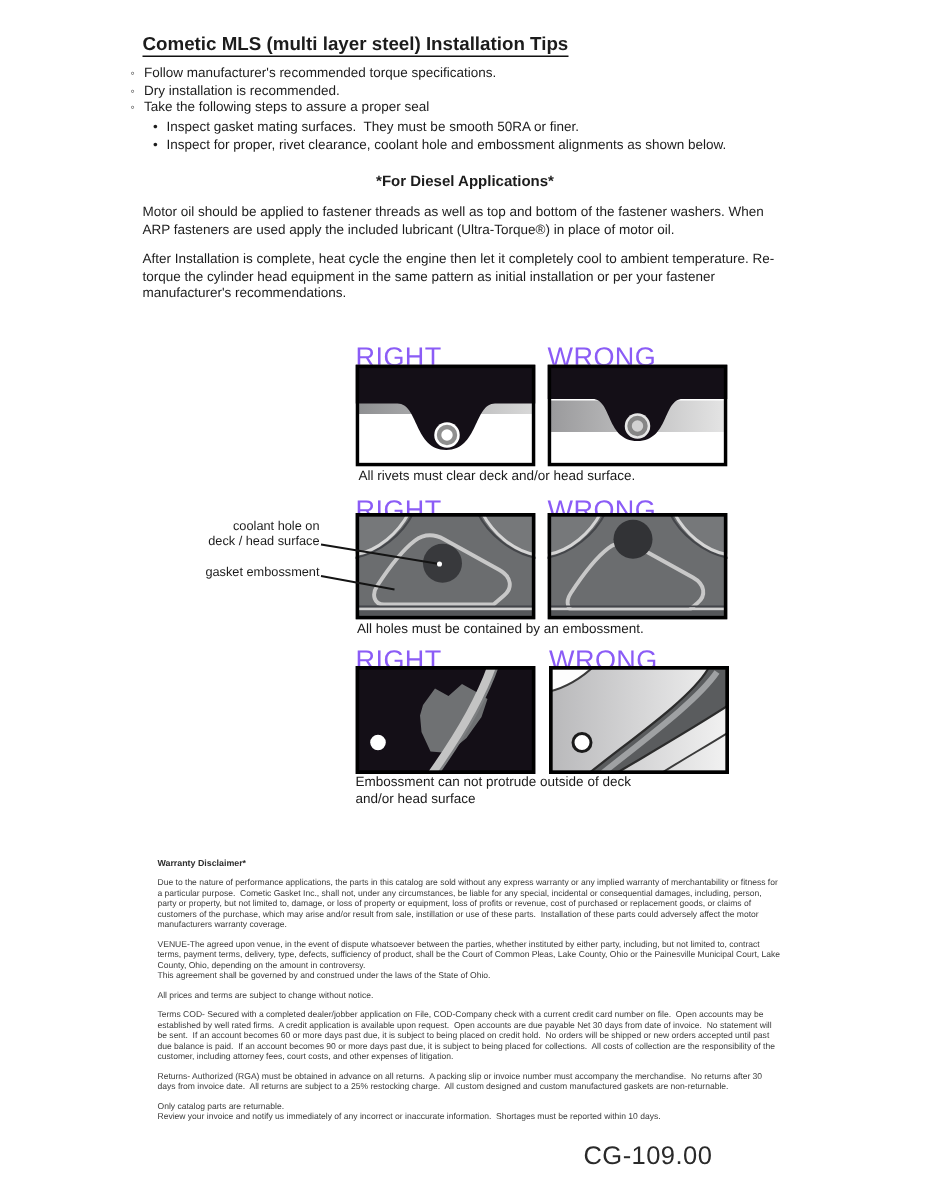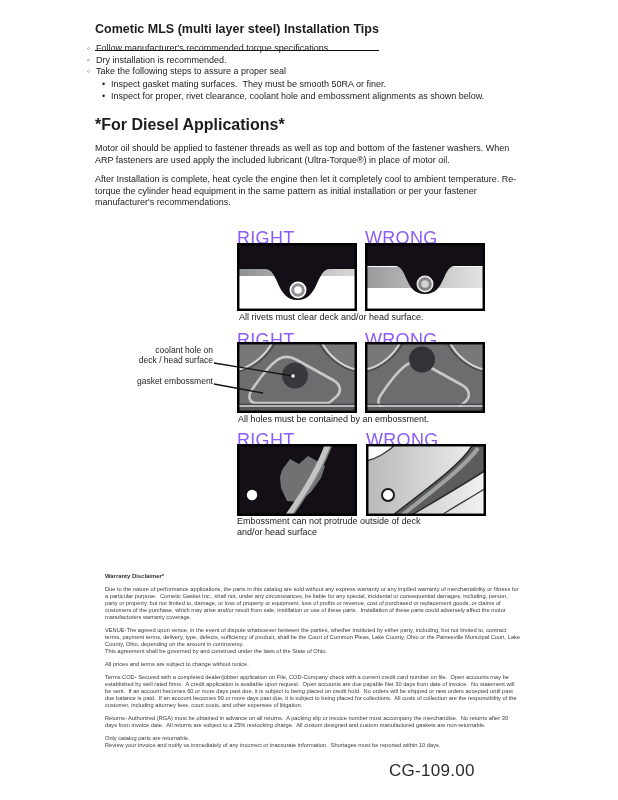--- a/index.html
+++ b/index.html
@@ -1,29 +1,29 @@
 <!DOCTYPE html>
 <html><head>
 <meta charset="utf-8">
 <style>
   html,body{margin:0;padding:0;background:#ffffff;}
   .page{position:relative;width:618px;height:800px;background:#ffffff;overflow:hidden;
         font-family:"Liberation Sans", sans-serif;color:#1c1c1c;}
   
   .title{position:absolute;left:95px;top:22px;font-size:12.5px;font-weight:bold;
-         border-bottom:1.5px solid #111;padding-bottom:14px;white-space:nowrap;}
+         border-bottom:1.5px solid #111;padding-bottom:1px;white-space:nowrap;}
   ul.tips,ul.subtips{list-style:none;margin:0;padding:0;position:absolute;}
   ul.tips{left:87px;top:43px;width:510px;}
   ul.subtips{left:102px;top:79px;width:500px;}
   ul li{position:relative;font-size:9px;line-height:11.6px;padding-left:9px;white-space:pre-wrap;}
   ul.tips li:before{content:"\25E6";position:absolute;left:0;top:0;font-size:8px;}
   ul.subtips li:before{content:"\2022";position:absolute;left:0;top:0;font-size:9px;}
   
   .diesel{position:absolute;left:95px;top:116px;width:430px;}
-  .diesel .h2{font-size:16px;font-weight:bold;margin:0 0 9px 0;}
+  .diesel .h2{font-size:10px;font-weight:bold;margin:0 0 9px 0;text-align:center;}
   .diesel p{font-size:9px;line-height:11.6px;margin:0 0 8px 0;}
   
   .figlabel{position:absolute;width:120px;font-size:18px;
             letter-spacing:0.3px;color:#8b5cf6;}
   .figbox{position:absolute;width:120px;}
   .figcaption{position:absolute;font-size:9px;line-height:11px;color:#1a1a1a;}
   .sidelabel{position:absolute;width:105px;text-align:right;font-size:8.5px;line-height:10.4px;}
   .leader{position:absolute;pointer-events:none;}
   svg{display:block;}
   

